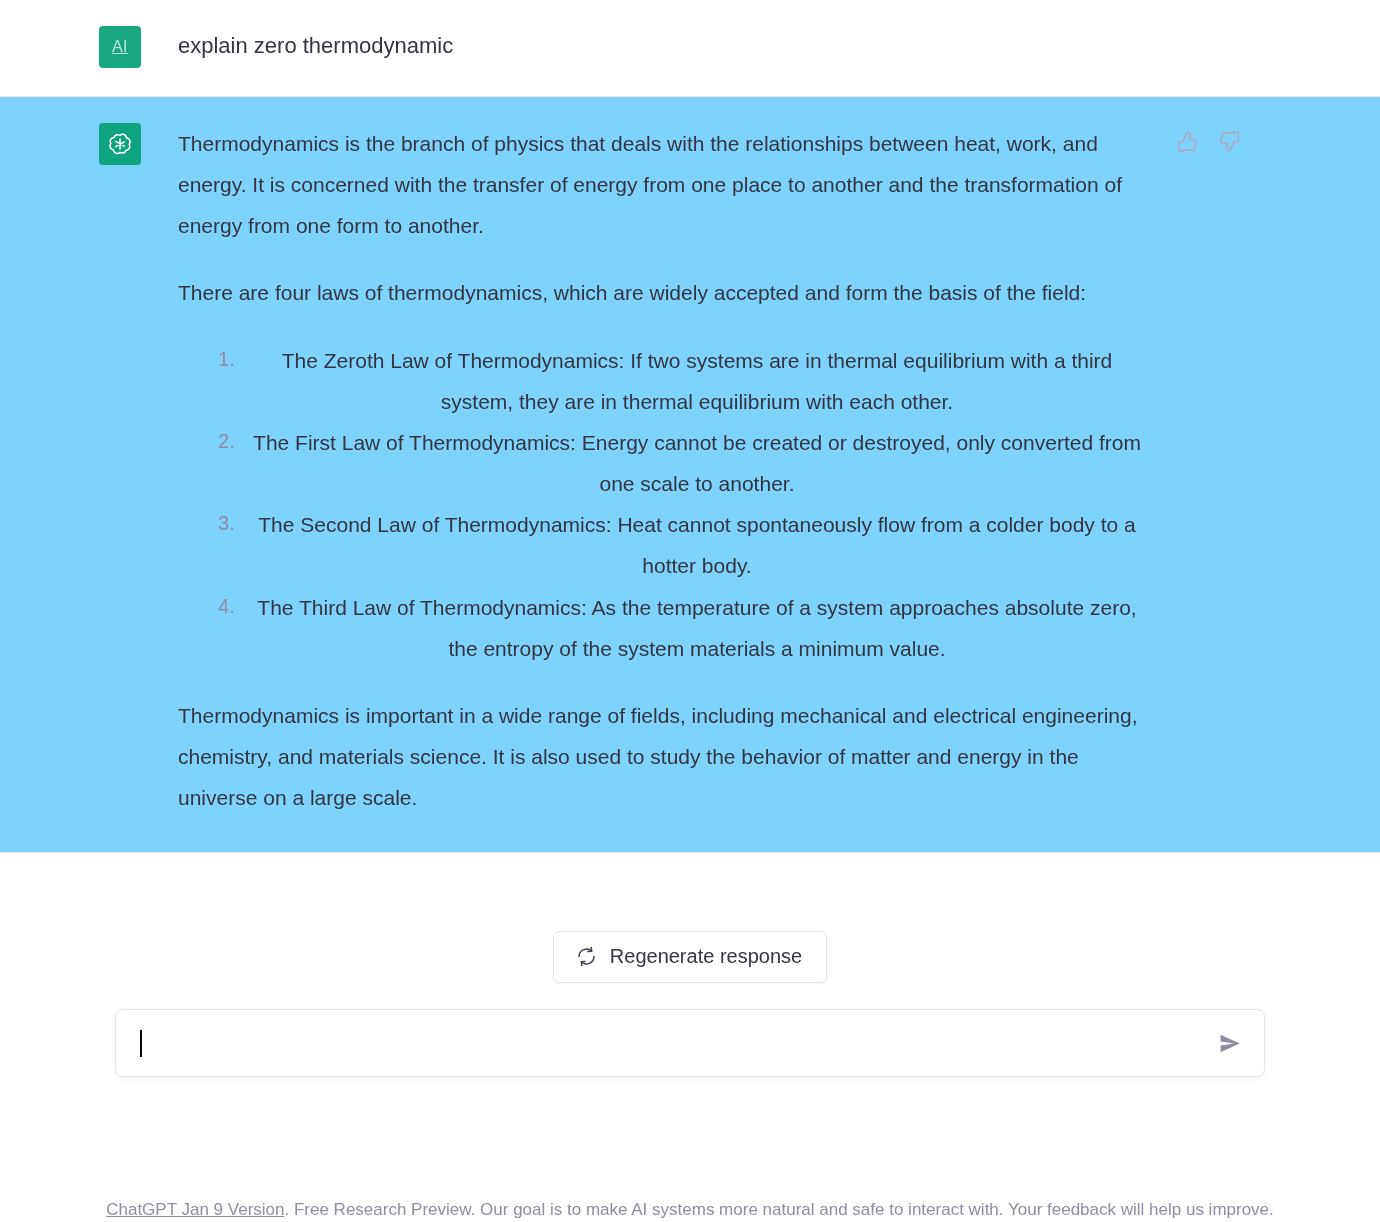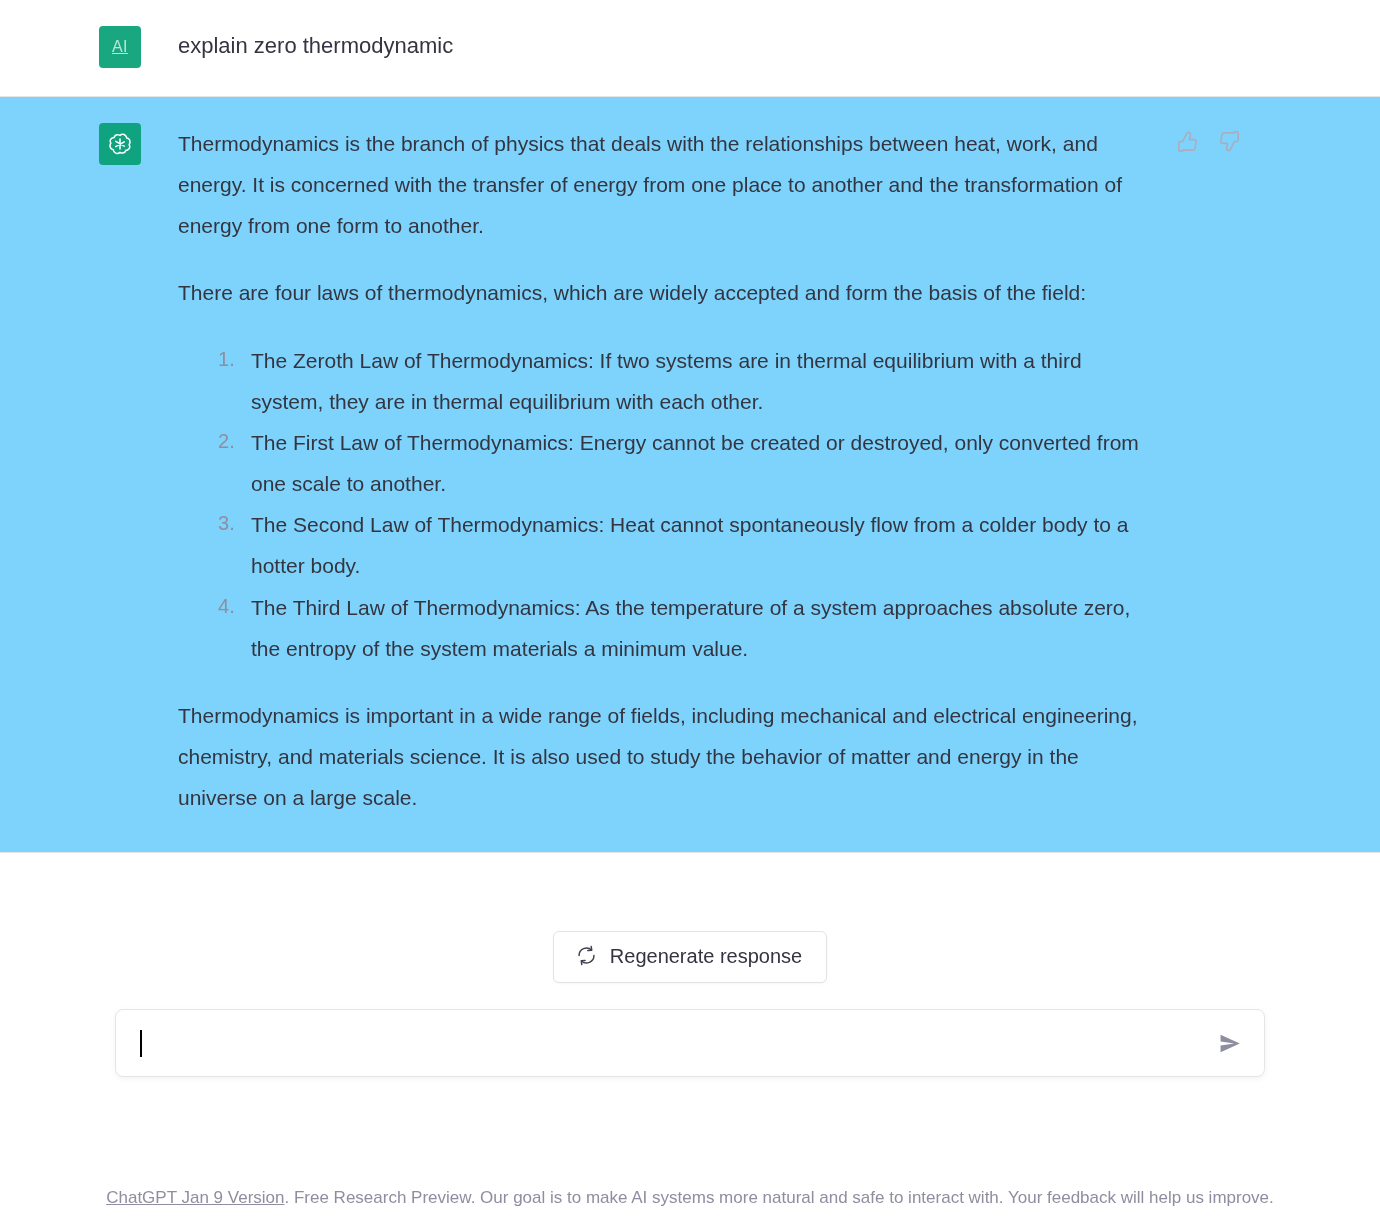--- a/index.html
+++ b/index.html
@@ -93,20 +93,21 @@
   .msg-body p {
     margin: 0 0 26px 0;
   }
   .msg-body p:last-child { margin-bottom: 0; }
 
   .msg-body ol {
     margin: 0 0 26px 0;
     padding-left: 40px;
     list-style: none;
     counter-reset: lawitem;
+    text-align: center;
   }
   .msg-body ol li {
     counter-increment: lawitem;
     position: relative;
     margin: 0 0 0 0;
     padding-left: 33px;
   }
   .msg-body ol li::before {
     content: counter(lawitem) ".";
     position: absolute;
@@ -146,20 +147,21 @@
     flex-direction: column;
     align-items: center;
     position: relative;
   }
 
   .regen-wrap {
     margin-top: 78px;
   }
   .regen-btn {
     display: inline-flex;
+    align-items: center;
     gap: 13px;
     background: #ffffff;
     border: 1px solid #e3e3e6;
     border-radius: 6px;
     padding: 13px 24px 14px 22px;
     font-size: 20px;
     color: #343541;
     font-family: "Liberation Sans", sans-serif;
     cursor: pointer;
     box-shadow: 0 1px 2px rgba(0,0,0,0.035);
@@ -207,21 +209,21 @@
     margin-left: 10px;
     color: #8e8ea0;
     display: flex;
     align-items: center;
     cursor: pointer;
   }
   .send-btn svg { display: block; }
 
   .footer-note {
     position: absolute;
-    bottom: 12px;
+    bottom: 0;
     left: 0;
     width: 100%;
     text-align: center;
     font-size: 17px;
     color: #8e8ea0;
     line-height: 1.4;
     padding: 0 24px;
   }
   .footer-note a {
     color: #8e8ea0;

